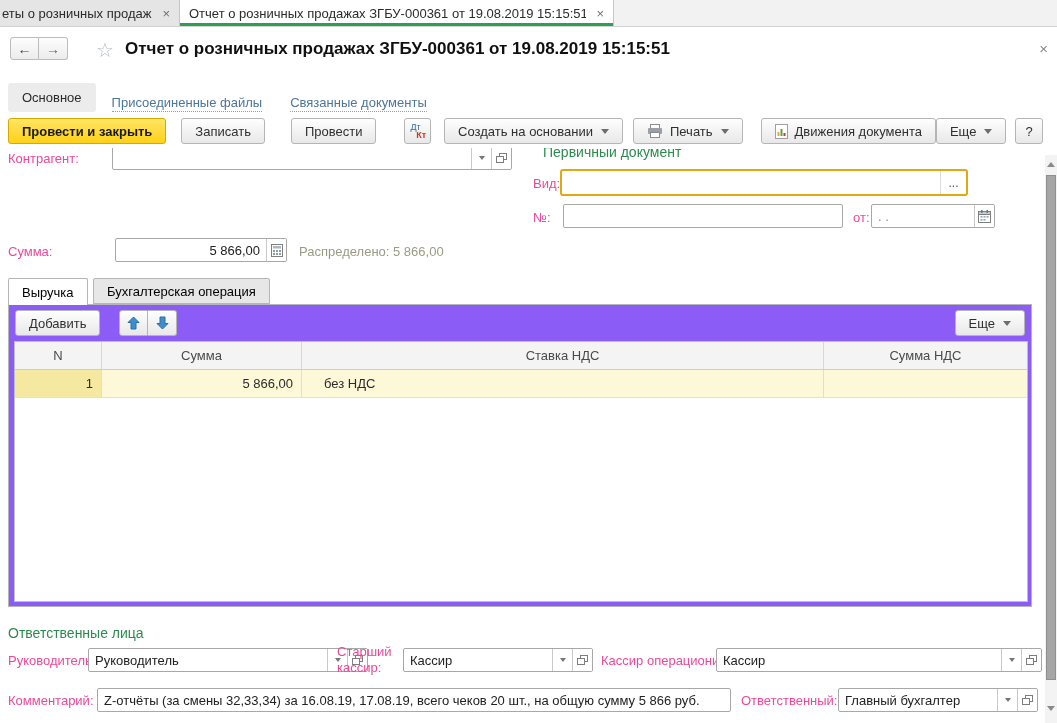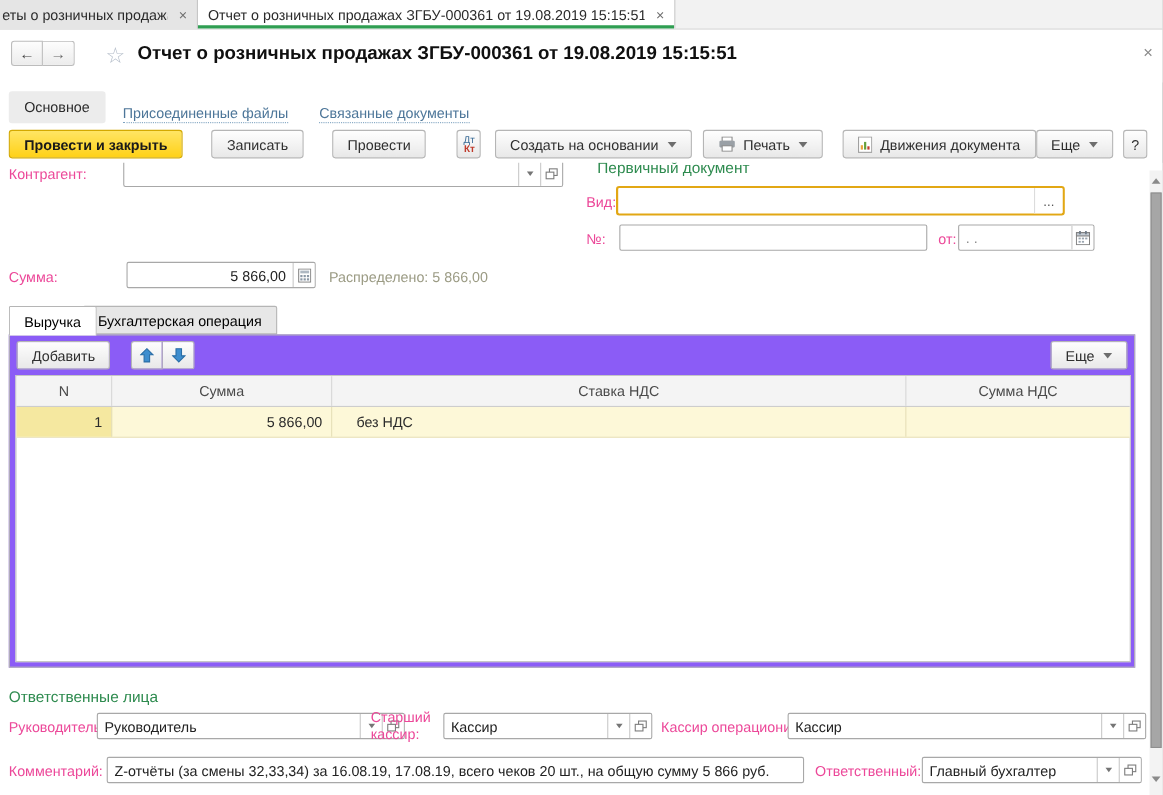--- a/index.html
+++ b/index.html
@@ -117,21 +117,21 @@
   </div>
 
   <div class="navtabs">
     <span class="navtab-active">Основное</span>
     <span class="navlink">Присоединенные файлы</span>
     <span class="navlink">Связанные документы</span>
   </div>
 
   <div class="toolbar">
     <button class="btn btn-primary">Провести и закрыть</button>
-    <button class="btn" style="margin-left:26px">Записать</button>
+    <button class="btn" style="margin-left:15px">Записать</button>
     <button class="btn" style="margin-left:26px">Провести</button>
     <button class="btn dtkt" style="margin-left:28px">
       <span class="dt">Дт</span>
       <span class="kt">Кт</span>
     </button>
     <button class="btn" style="margin-left:13px">
       <span>Создать на основании</span>
       <span class="tri"></span>
     </button>
     <button class="btn" style="margin-left:10px">
@@ -221,21 +221,21 @@
               <rect x="2" y="9" width="2" height="2"></rect>
               <rect x="5" y="9" width="2" height="2"></rect>
               <rect x="8" y="9" width="2" height="2"></rect>
             </g>
         </svg>
       </div>
     </div>
     <span class="olive" style="left:299px;top:96px">Распределено: 5 866,00</span>
 
     <div class="ttab ttab-active" style="left:8px;top:130px">Выручка</div>
-    <div class="ttab ttab-idle" style="left:75px;top:130px">Бухгалтерская операция</div>
+    <div class="ttab ttab-idle" style="left:93px;top:130px">Бухгалтерская операция</div>
 
     <div class="panel">
       <button class="btn addbtn">Добавить</button>
       <div class="updown">
         <div class="arrbtn up">
           <svg width="13" height="14" viewBox="0 0 13 14">
             <path d="M6.5 1 L12 6.5 H9 V13 H4 V6.5 H1 Z" fill="#3e8ecf" stroke="#2a6ea6"></path>
           </svg>
         </div>
         <div class="arrbtn down">

